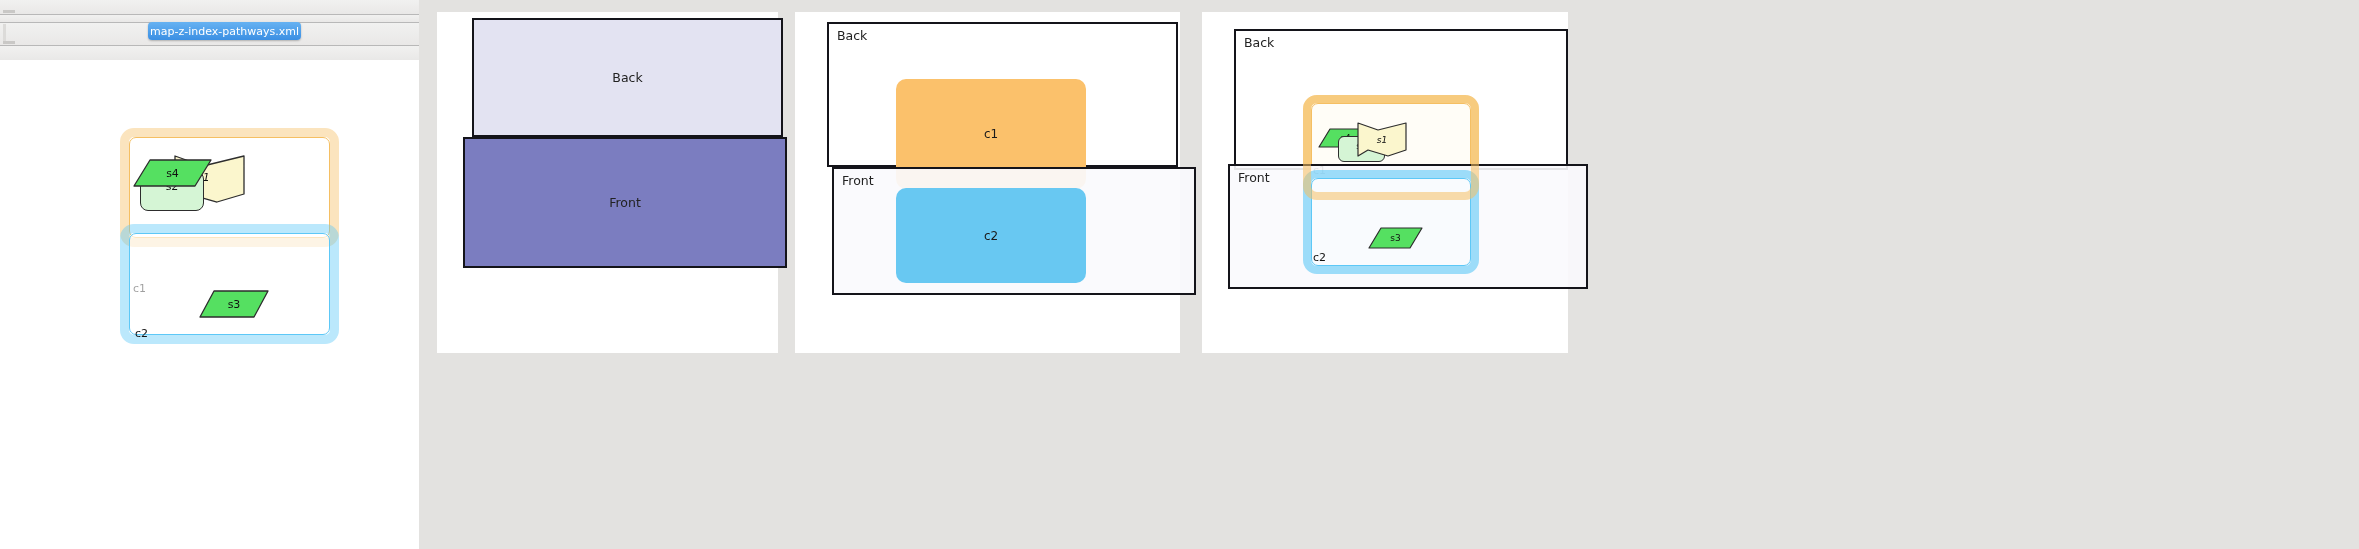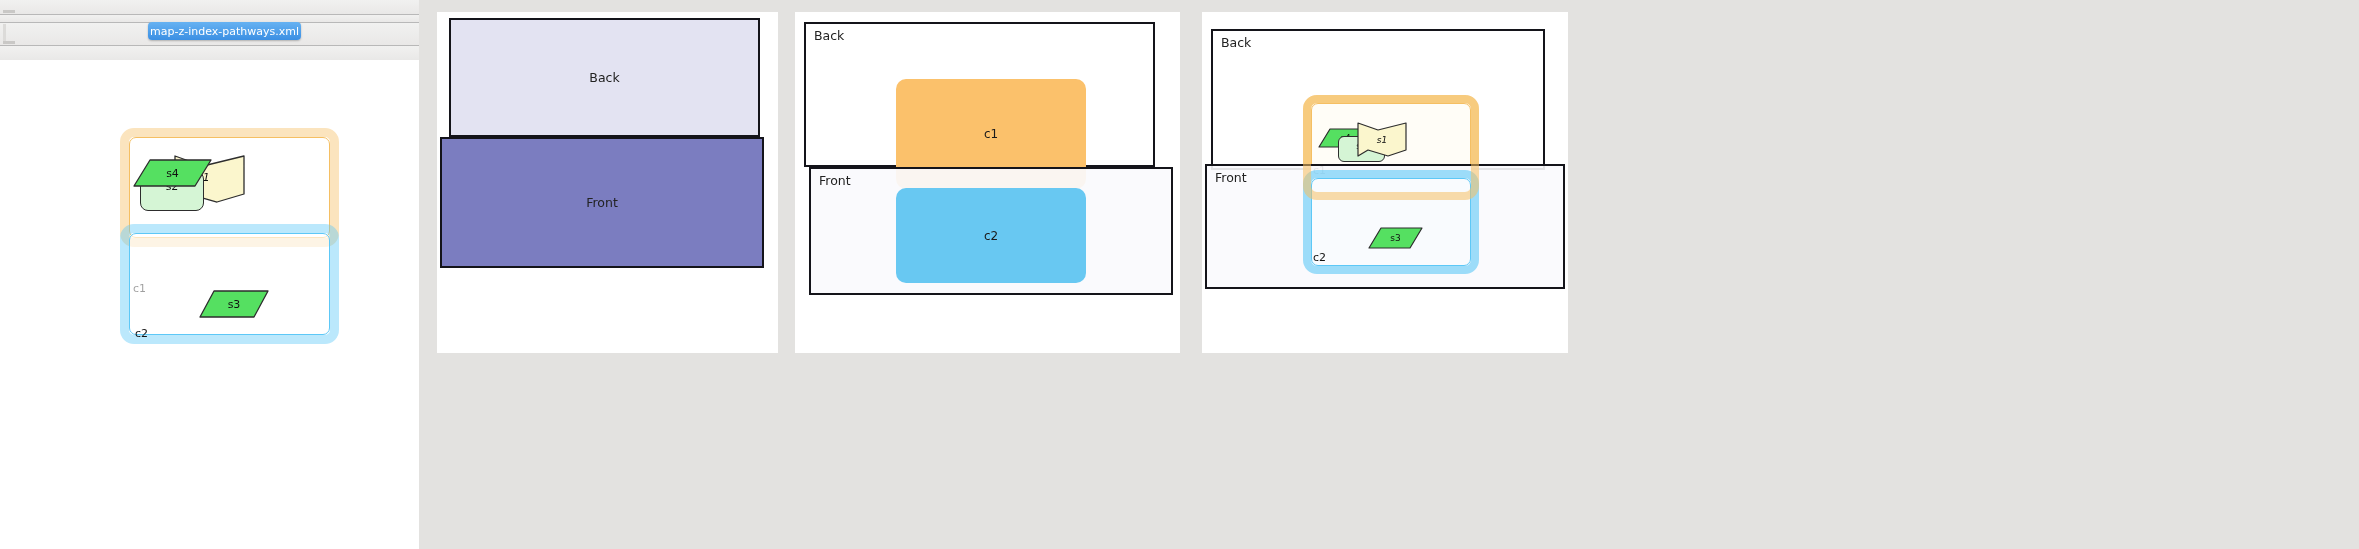--- a/index.html
+++ b/index.html
@@ -54,21 +54,21 @@
     position:absolute; background:#d5f5d5; border:1.3px solid #2d2d2d;
     border-radius:8px;
   }
   .para { position:absolute; }
   .tape { position:absolute;font-style:italic; }
 
   
   .card { position:absolute; background:#ffffff; }
 
   .plainrect {
-    position:absolute; border:2.6px solid #14141a; background:#fff;
+    position:absolute; border:2.6px solid #14141a; background:#fff;margin-left:23px;
   }
   .plainrect .lbl {
     position:absolute; left:8px; top:4px; font-size:12.5px; color:#222;
   }
   .plainrect .ctr {
     position:absolute; inset:0; display:flex; align-items:center; justify-content:center;
     font-size:12.5px; color:#222;
   }
   .solidrr { position:absolute; border-radius:10px; }
   .solidrr .ctr {

